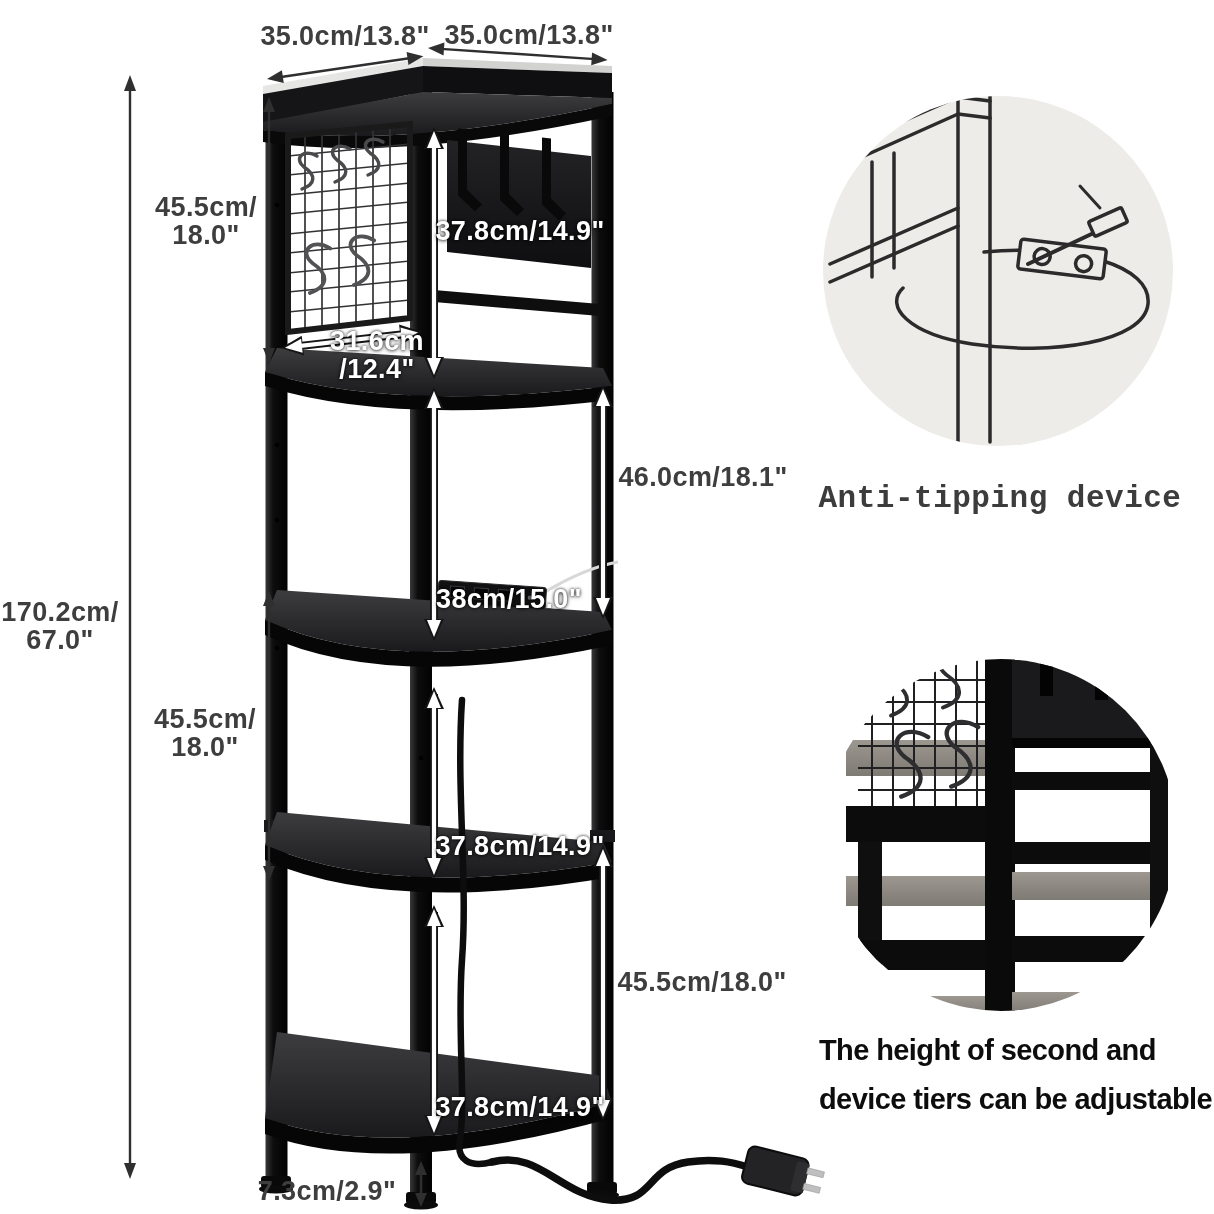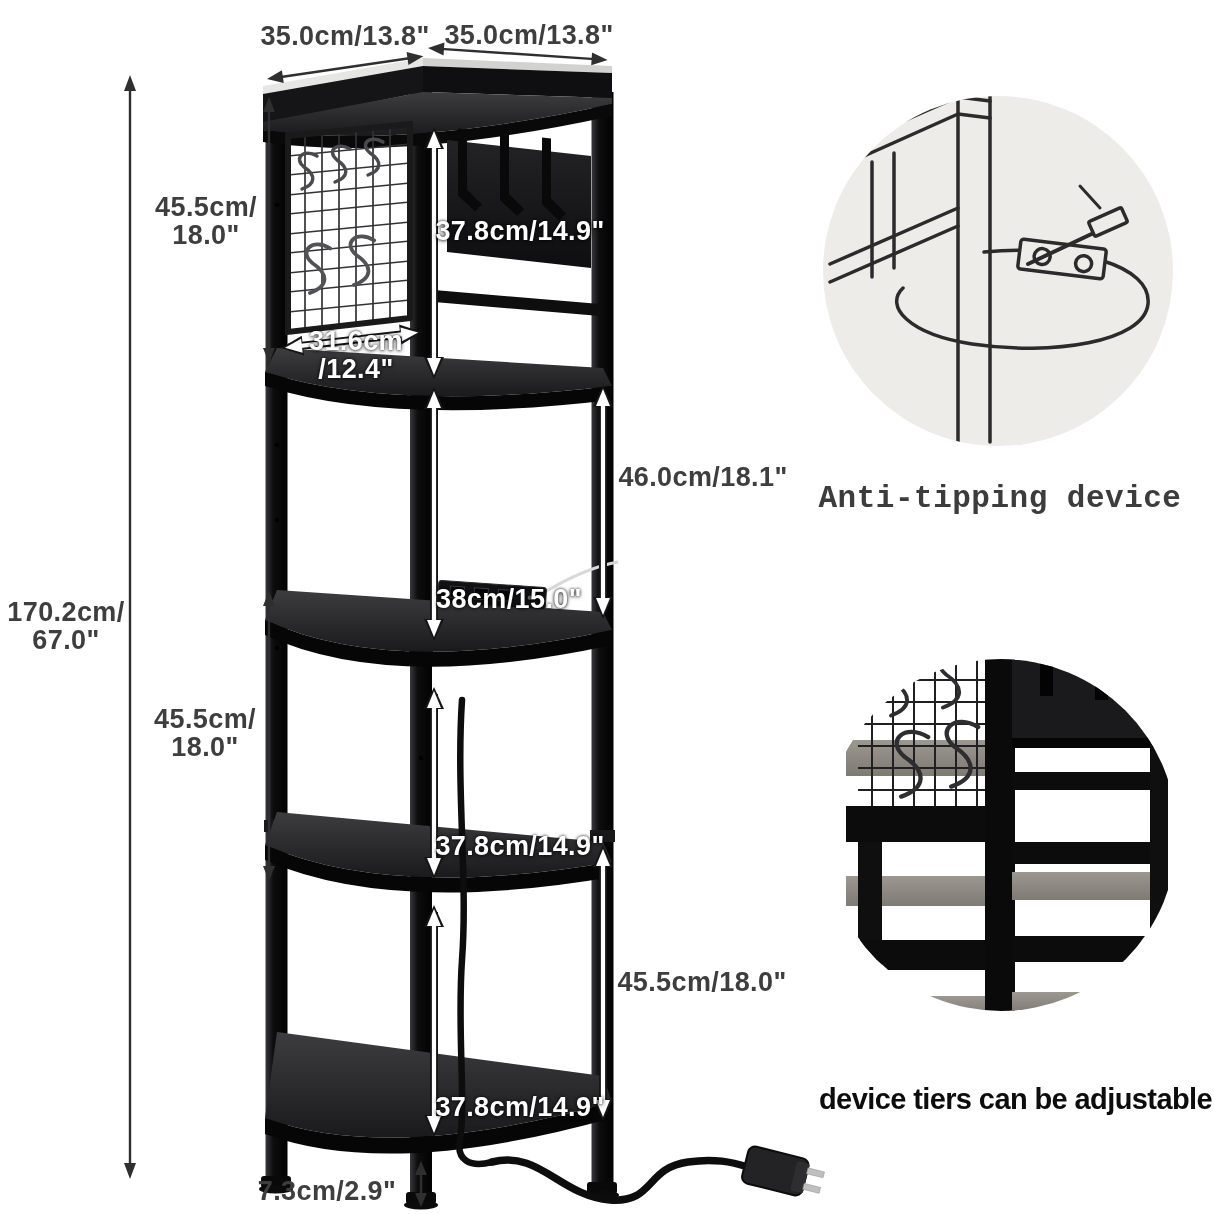--- a/index.html
+++ b/index.html
@@ -332,33 +332,33 @@
       <rect x="1012" y="936" width="150" height="26" fill="#0c0c0d"></rect>
       <rect x="1012" y="992" width="150" height="22" fill="url(#boardGrad)"></rect>
       <rect x="1150" y="658" width="18" height="354" fill="#0f0f10"></rect>
     </g>
   </g>
 </svg>
 
 <div class="dim" style="left:345px;top:22px">35.0cm/13.8"</div>
 <div class="dim" style="left:529px;top:21px">35.0cm/13.8"</div>
 
-<div class="dim" style="left:66px;top:598px">
+<div class="dim" style="left:60px;top:598px">
   <span class="ln">170.2cm/</span>
   <span class="ln">67.0"</span>
 </div>
 
 <div class="dim" style="left:206px;top:193px">
   <span class="ln">45.5cm/</span>
   <span class="ln">18.0"</span>
 </div>
 
 <div class="dim white" style="left:520px;top:217px">37.8cm/14.9"</div>
 
-<div class="dim white" style="left:356px;top:327px">
+<div class="dim white" style="left:377px;top:327px">
   <span class="ln">31.6cm</span>
   <span class="ln">/12.4"</span>
 </div>
 
 <div class="dim" style="left:703px;top:463px">46.0cm/18.1"</div>
 
 <div class="dim white" style="left:509px;top:585px">38cm/15.0"</div>
 
 <div class="dim" style="left:205px;top:705px">
   <span class="ln">45.5cm/</span>
@@ -368,15 +368,16 @@
 <div class="dim white" style="left:520px;top:832px">37.8cm/14.9"</div>
 
 <div class="dim" style="left:702px;top:968px">45.5cm/18.0"</div>
 
 <div class="dim white" style="left:520px;top:1093px">37.8cm/14.9"</div>
 
 <div class="dim" style="left:327px;top:1177px">7.3cm/2.9"</div>
 
 <div class="inset-caption" style="left:1000px;top:481px">Anti-tipping device</div>
 
+<div class="adj-caption" style="left:819px;top:1034px">The height of second and</div>
 <div class="adj-caption" style="left:819px;top:1083px">device tiers can be adjustable</div>
 
 </div>
 
 </body></html>

